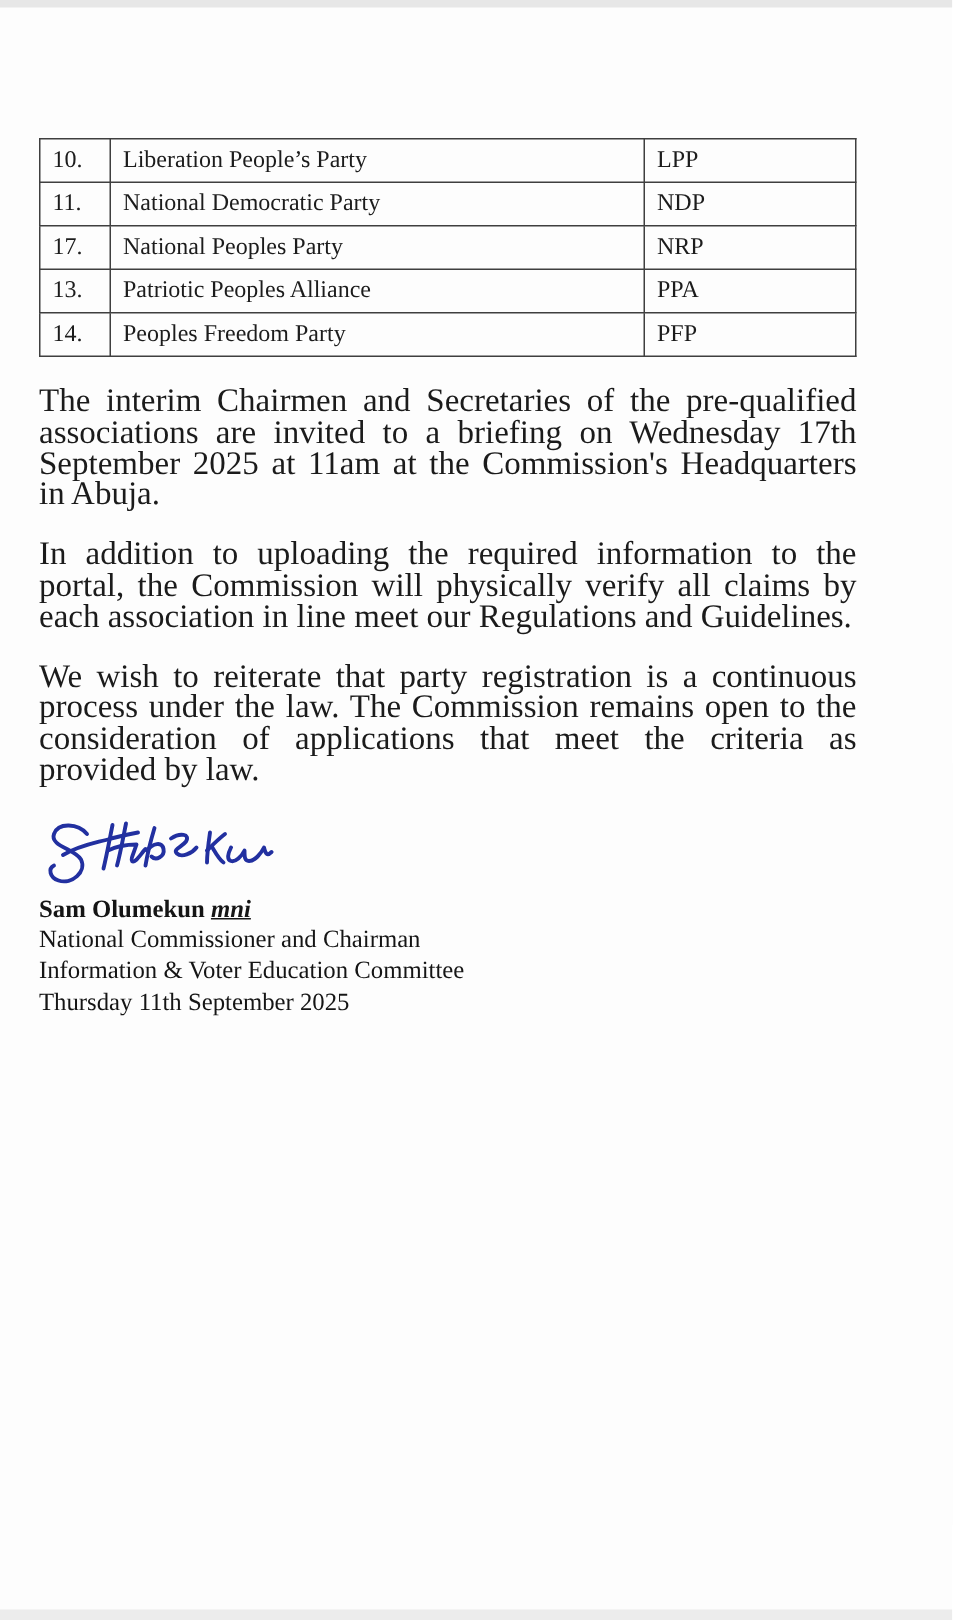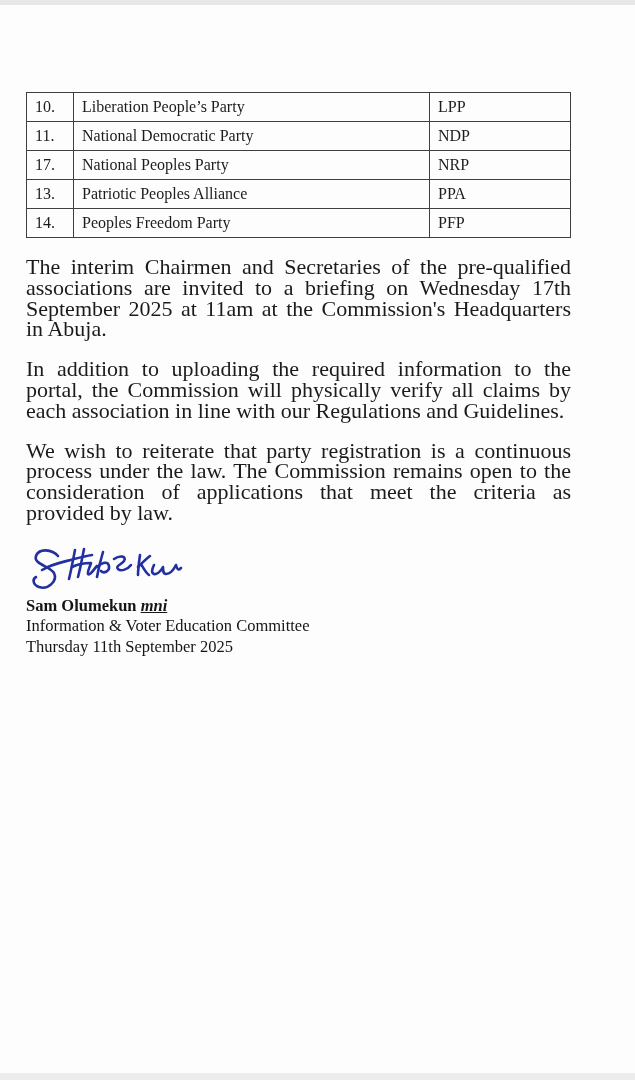--- a/index.html
+++ b/index.html
@@ -117,21 +117,21 @@
         </tr>
         <tr>
           <td class="num-cell">14.</td>
           <td class="name-cell">Peoples Freedom Party</td>
           <td class="abbr-cell">PFP</td>
         </tr>
       </tbody>
     </table>
 
     <p class="body-par">The interim Chairmen and Secretaries of the pre-qualified associations are invited to a briefing on Wednesday 17th September 2025 at 11am at the Commission's Headquarters in Abuja.</p>
-    <p class="body-par">In addition to uploading the required information to the portal, the Commission will physically verify all claims by each association in line with our Regulations and Guidelines.</p>
+    <p class="body-par">In addition to uploading the required information to the portal, the Commission will physically verify all claims by each association in line meet our Regulations and Guidelines.</p>
     <p class="body-par">We wish to reiterate that party registration is a continuous process under the law. The Commission remains open to the consideration of applications that meet the criteria as provided by law.</p>
 
     <div class="signature-block">
       <svg class="signature-svg" width="158" height="50" viewBox="0 0 158 50" fill="none">
         <g class="ink" stroke="#2230a0" stroke-width="2.6" stroke-linecap="round" stroke-linejoin="round" fill="none">
           <path d="M30 13 C 24 6, 11 5, 8 13 C 5 21, 22 23, 26 30 C 30 38, 20 47, 11 44 C 5 42, 4 36, 8 34"></path>
           <path d="M14 27 C 26 20, 36 19, 46 16 C 52 14.5, 58 13, 64 12"></path>
           <path d="M47 7 C 45 17, 43 28, 41 36"></path>
           <path d="M56 6 C 54 16, 52 27, 50 34"></path>
           <path d="M44 24 C 50 21, 57 20, 63 20 C 61 26, 59 30, 60 31 C 62 33, 66 26, 69 23"></path>
@@ -141,20 +141,21 @@
           <path d="M112 12 C 111 19, 110 26, 110 32"></path>
           <path d="M110 24 C 114 20, 118 16, 122 13 M113 21 C 116 26, 118 30, 121 32"></path>
           <path d="M126 22 C 124 26, 123 30, 126 31 C 129 32, 133 28, 135 24 C 135 28, 135 31, 138 31 C 142 31, 146 26, 148 22 C 149 26, 150 28, 153 25"></path>
         </g>
       </svg>
 
       <div class="sig-line">
         <span class="sig-name">Sam Olumekun</span>
         <span class="sig-suffix">mni</span>
       </div>
+      <div class="sig-line">National Commissioner and Chairman</div>
       <div class="sig-line">Information &amp; Voter Education Committee</div>
       <div class="sig-line">Thursday 11th September 2025</div>
     </div>
 
   </div>
 
   <div class="edge-band bottom"></div>
 </div>
 
 </body></html>

